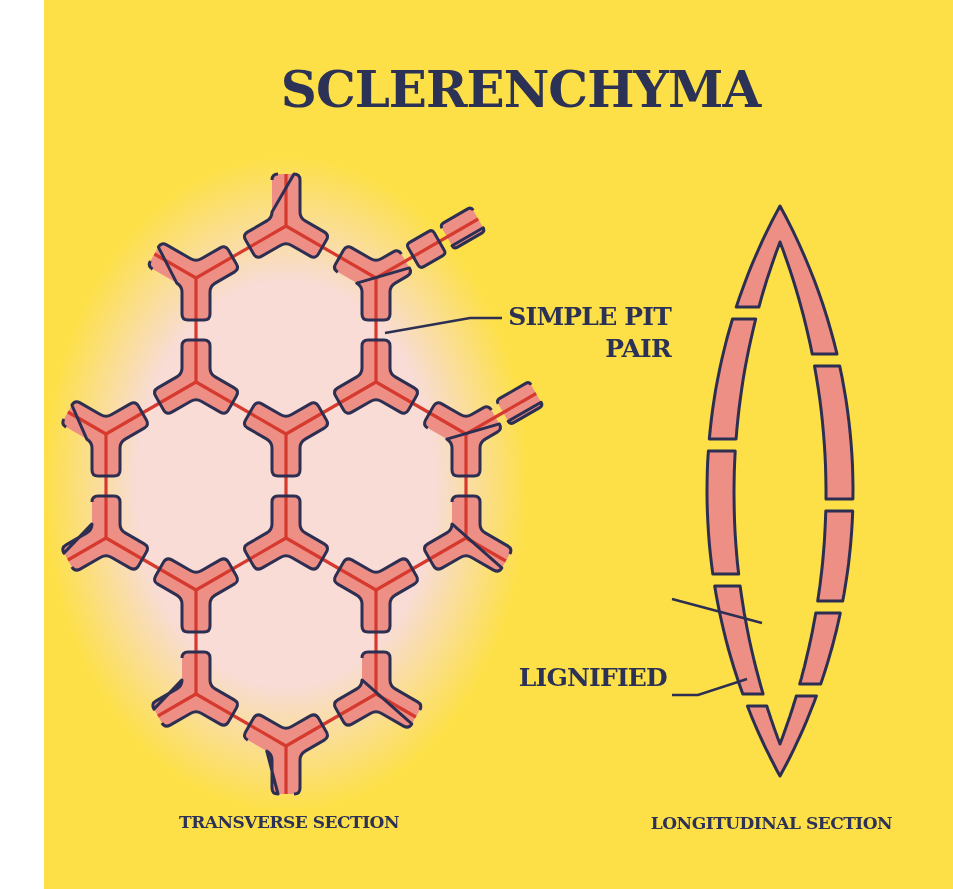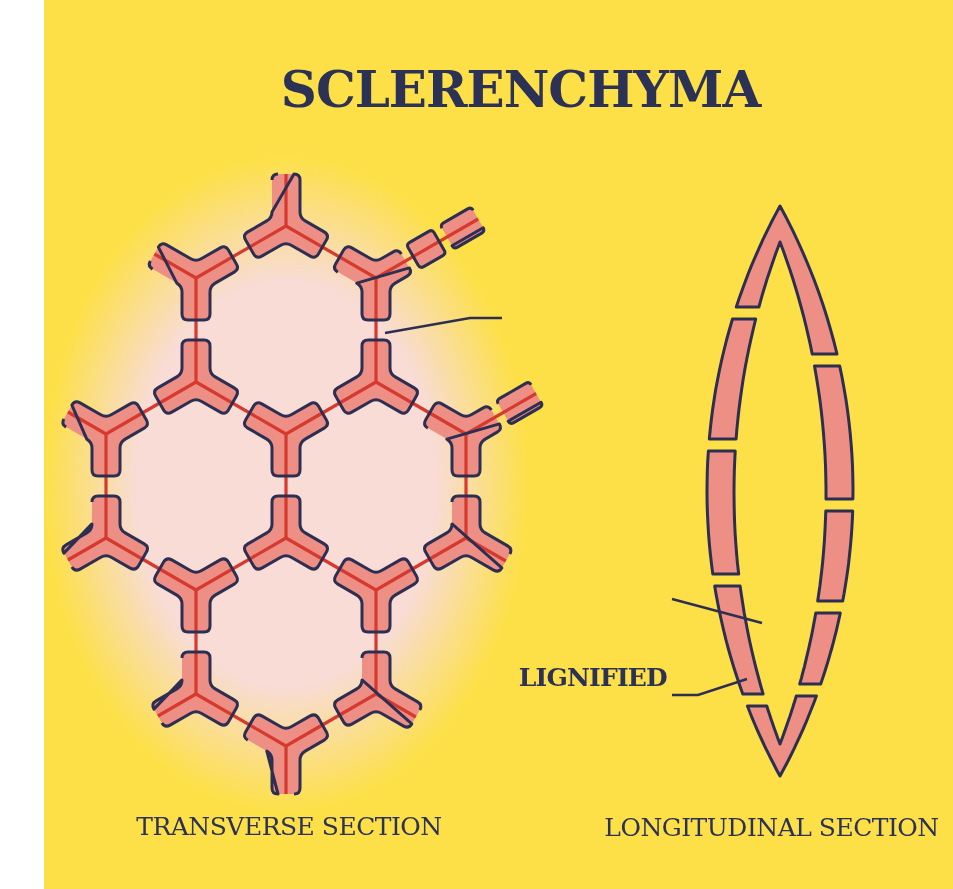--- a/index.html
+++ b/index.html
@@ -13,21 +13,21 @@
     font-size:50px; font-weight:bold; letter-spacing:-1px; color:#2c3156;
   }
   .ann{
     position:absolute; text-align:right; font-weight:bold;
     font-size:25px; letter-spacing:-0.8px; line-height:1.28; color:#2c3156;
   }
   .ann-pit{top:301px; right:326px;}
   .ann-lumen{top:561px; right:330px;}
   .ann-wall{top:662px; right:330px;}
   .caption{
-    position:absolute; font-weight:normal; font-size:25px; letter-spacing:-0.5px;
+    position:absolute; font-weight:bold; font-size:17px; letter-spacing:-0.5px;
     color:#2c3156; text-align:center;
   }
   .caption-left{top:812px; left:0; width:490px;}
   .caption-right{top:813px; left:500px; width:455px;}
 </style>
 </head>
 <body>
 
 <div class="canvas">
 
@@ -127,20 +127,24 @@
       </g>
     <g id="g-leaders">
         <polyline points="458,318 426,318 341,333" fill="none" stroke="#2d2f52" stroke-width="2.4" stroke-linejoin="miter" stroke-linecap="butt"></polyline>
         <polyline points="628,599 718,623" fill="none" stroke="#2d2f52" stroke-width="2.4" stroke-linejoin="miter" stroke-linecap="butt"></polyline>
         <polyline points="628,695 654,695 703,679" fill="none" stroke="#2d2f52" stroke-width="2.4" stroke-linejoin="miter" stroke-linecap="butt"></polyline>
       </g>
   </svg>
 
   <div class="page-title">SCLERENCHYMA</div>
 
+  <div class="ann ann-pit">
+    <div>SIMPLE PIT</div>
+    <div>PAIR</div>
+  </div>
 
 
   <div class="ann ann-wall">
     <div>LIGNIFIED</div>
   </div>
 
   <div class="caption caption-left">TRANSVERSE SECTION</div>
   <div class="caption caption-right">LONGITUDINAL SECTION</div>
 </div>
 

